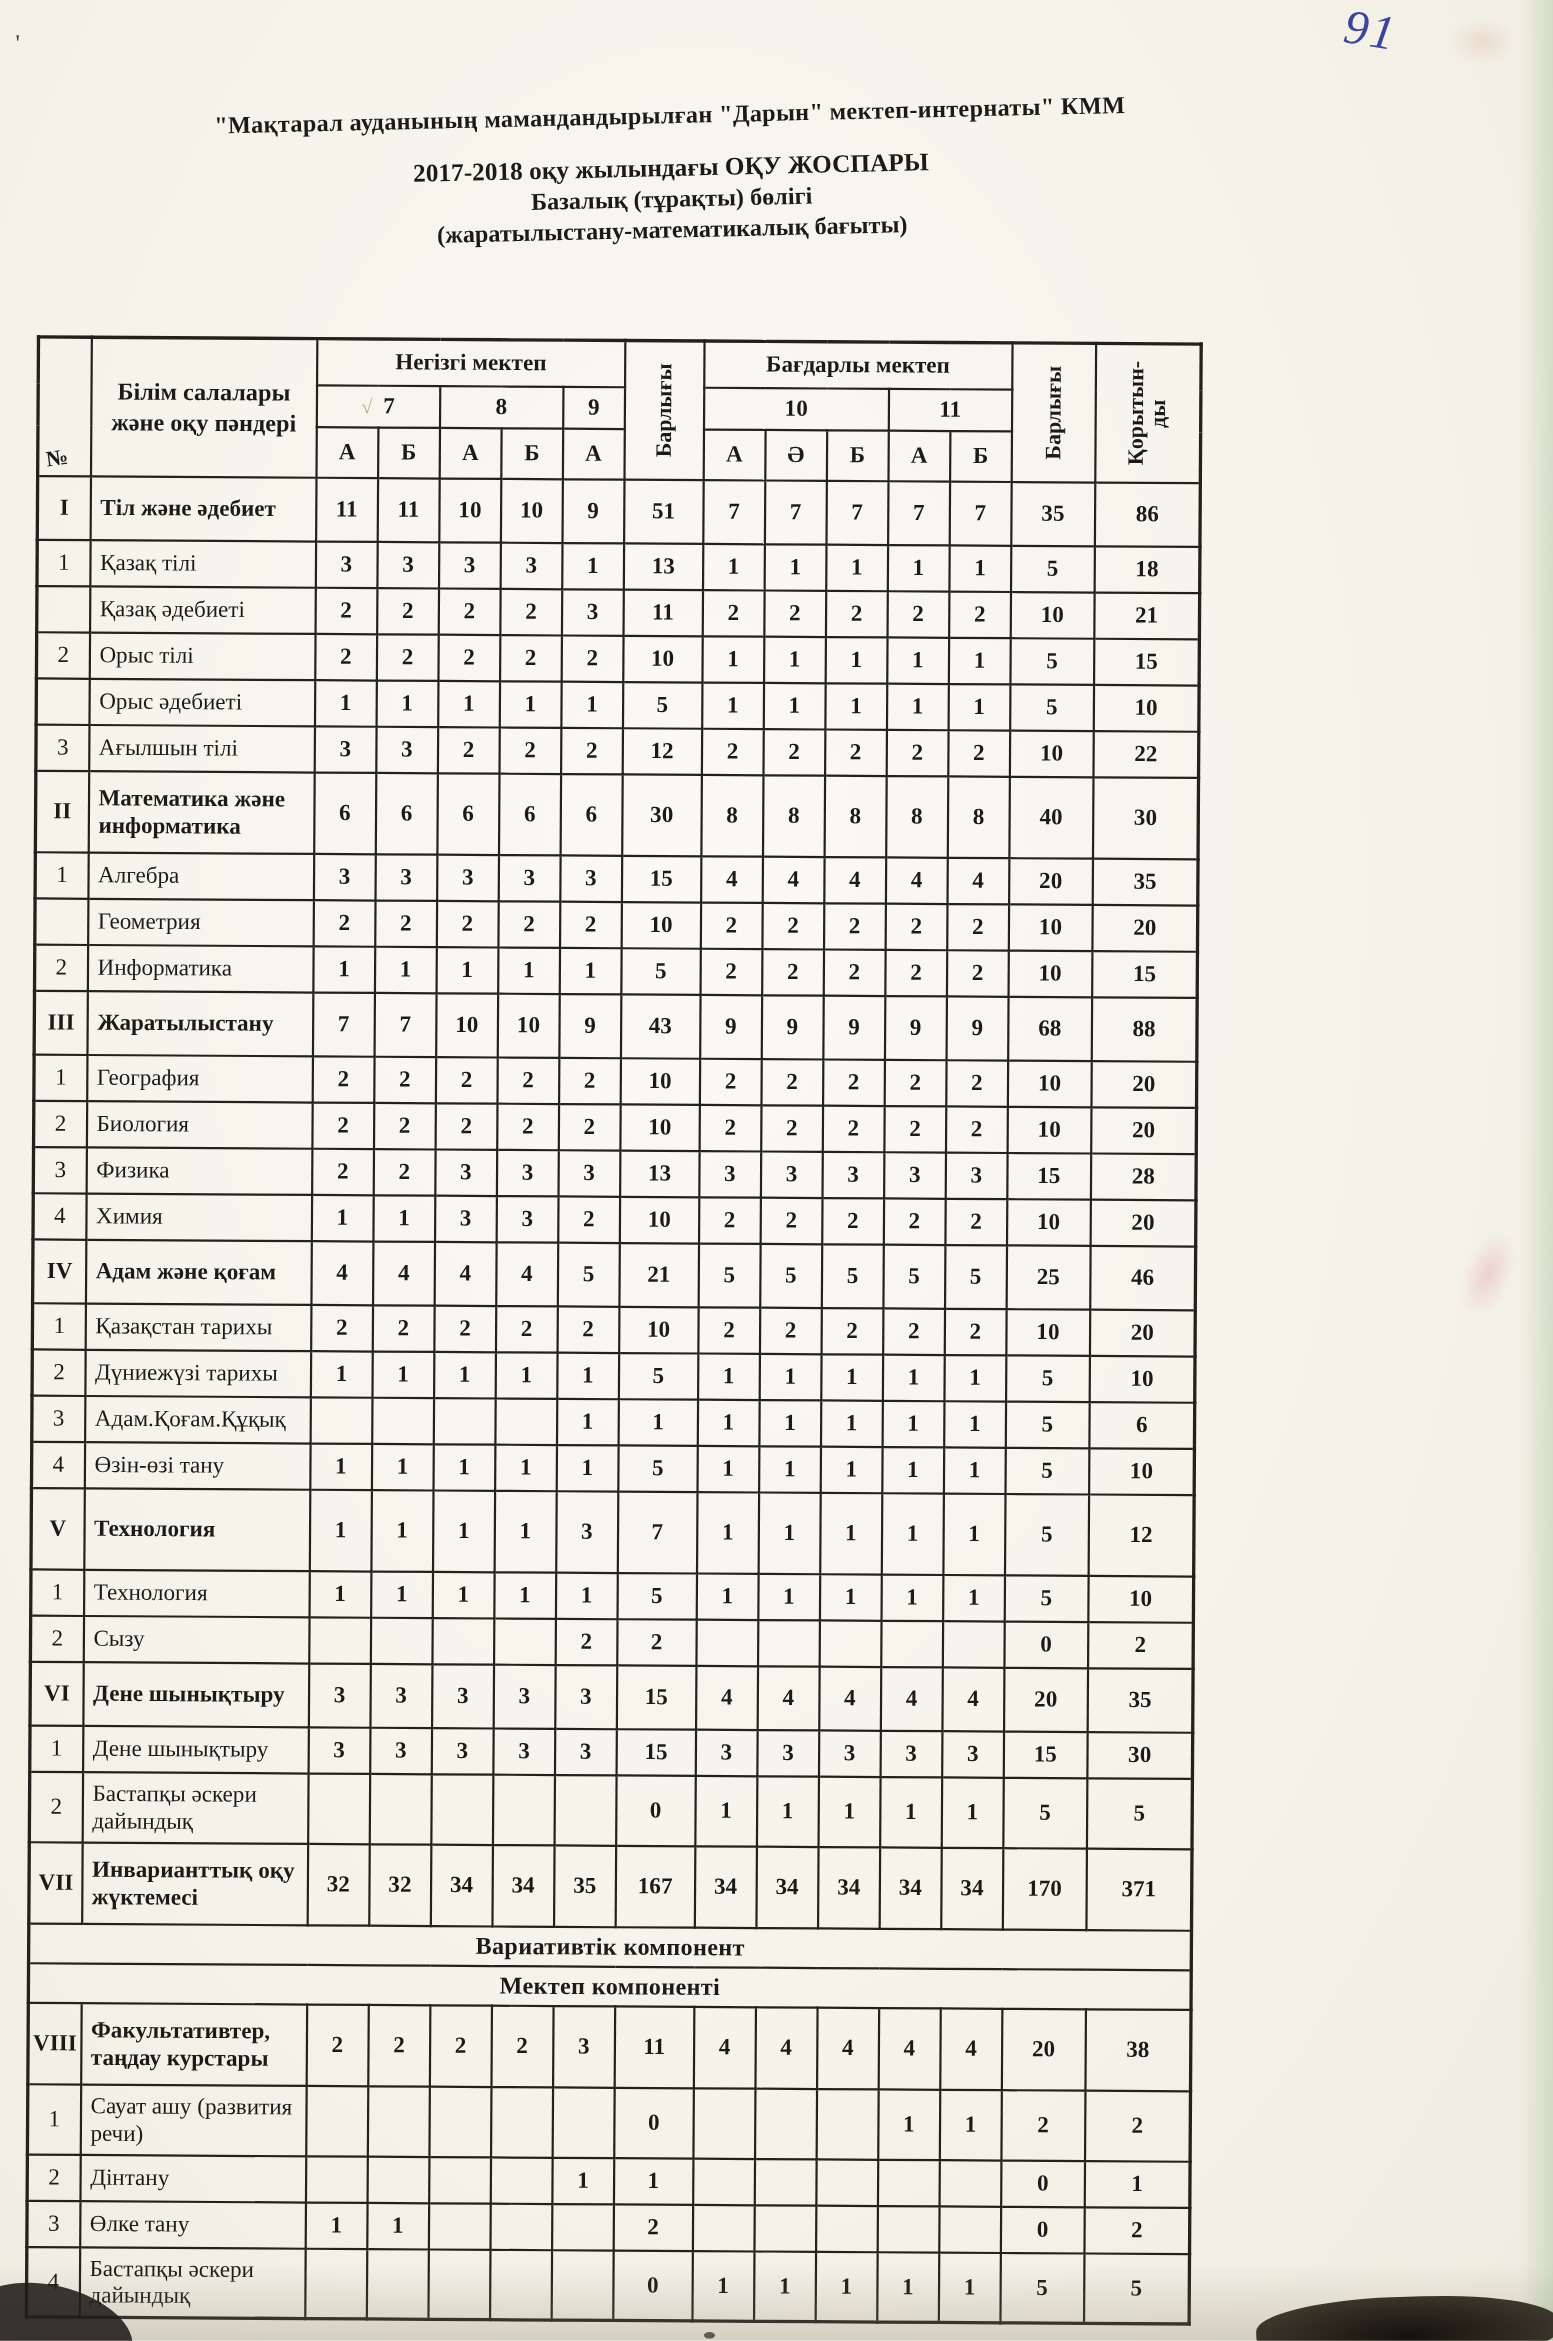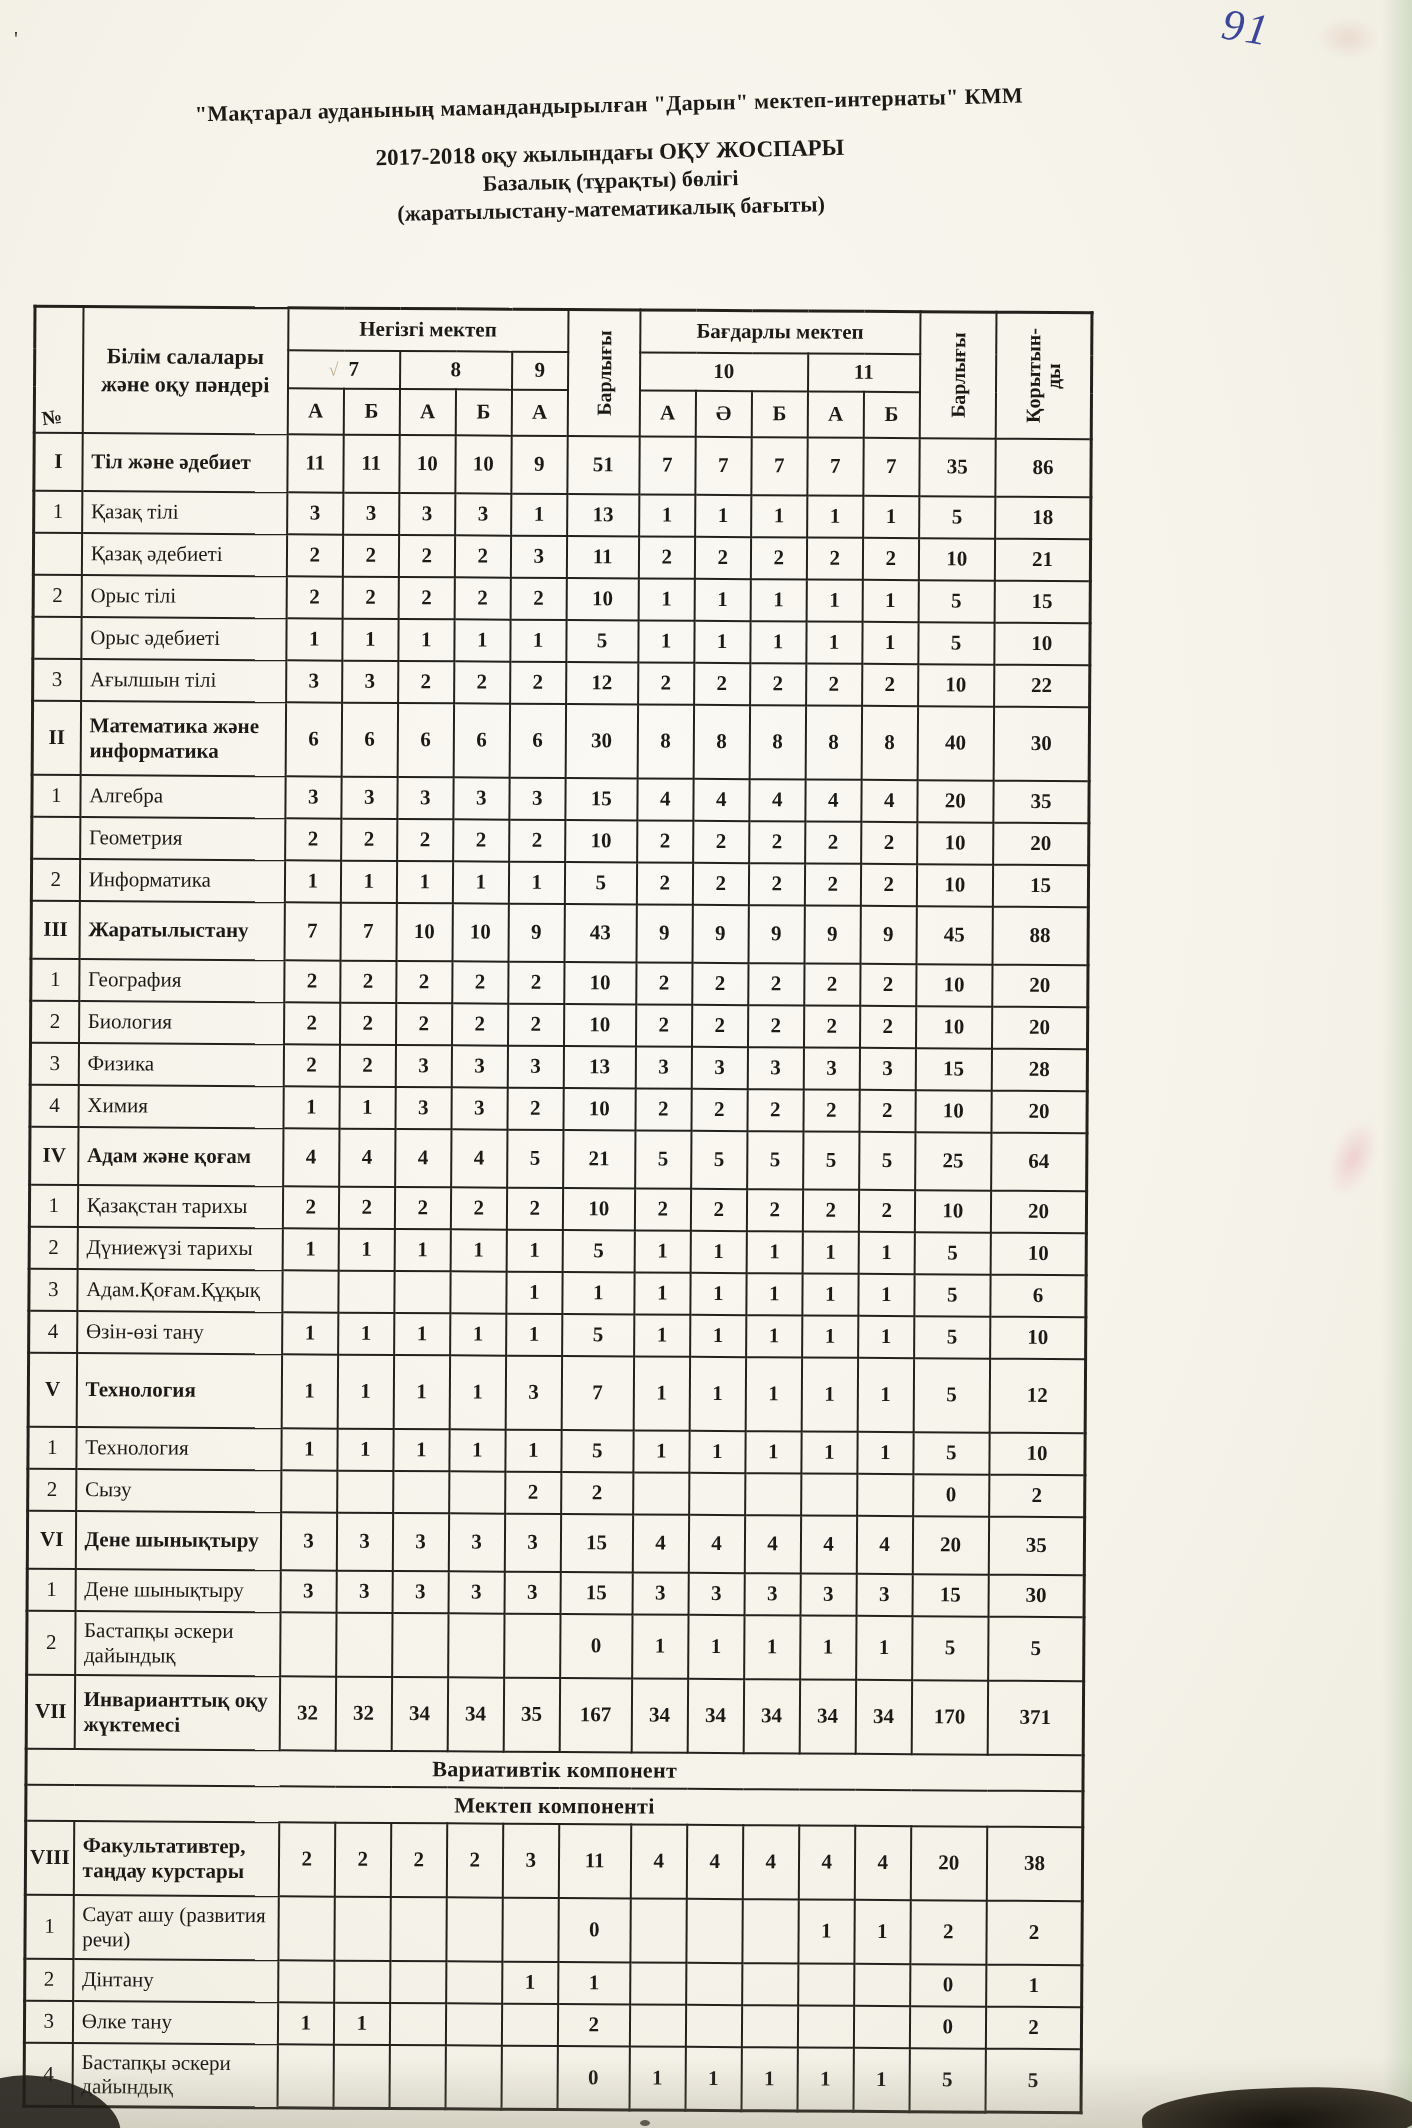--- a/index.html
+++ b/index.html
@@ -312,21 +312,21 @@
           <td class="val">7</td>
           <td class="val">10</td>
           <td class="val">10</td>
           <td class="val">9</td>
           <td class="val">43</td>
           <td class="val">9</td>
           <td class="val">9</td>
           <td class="val">9</td>
           <td class="val">9</td>
           <td class="val">9</td>
-          <td class="val">45</td>
+          <td class="val">68</td>
           <td class="val">88</td>
         </tr>
         <tr class="regular">
           <td class="no">1</td>
           <td class="subject">География</td>
           <td class="val">2</td>
           <td class="val">2</td>
           <td class="val">2</td>
           <td class="val">2</td>
           <td class="val">2</td>
@@ -398,21 +398,21 @@
           <td class="val">4</td>
           <td class="val">4</td>
           <td class="val">5</td>
           <td class="val">21</td>
           <td class="val">5</td>
           <td class="val">5</td>
           <td class="val">5</td>
           <td class="val">5</td>
           <td class="val">5</td>
           <td class="val">25</td>
-          <td class="val">64</td>
+          <td class="val">46</td>
         </tr>
         <tr class="regular">
           <td class="no">1</td>
           <td class="subject">Қазақстан тарихы</td>
           <td class="val">2</td>
           <td class="val">2</td>
           <td class="val">2</td>
           <td class="val">2</td>
           <td class="val">2</td>
           <td class="val">10</td>

